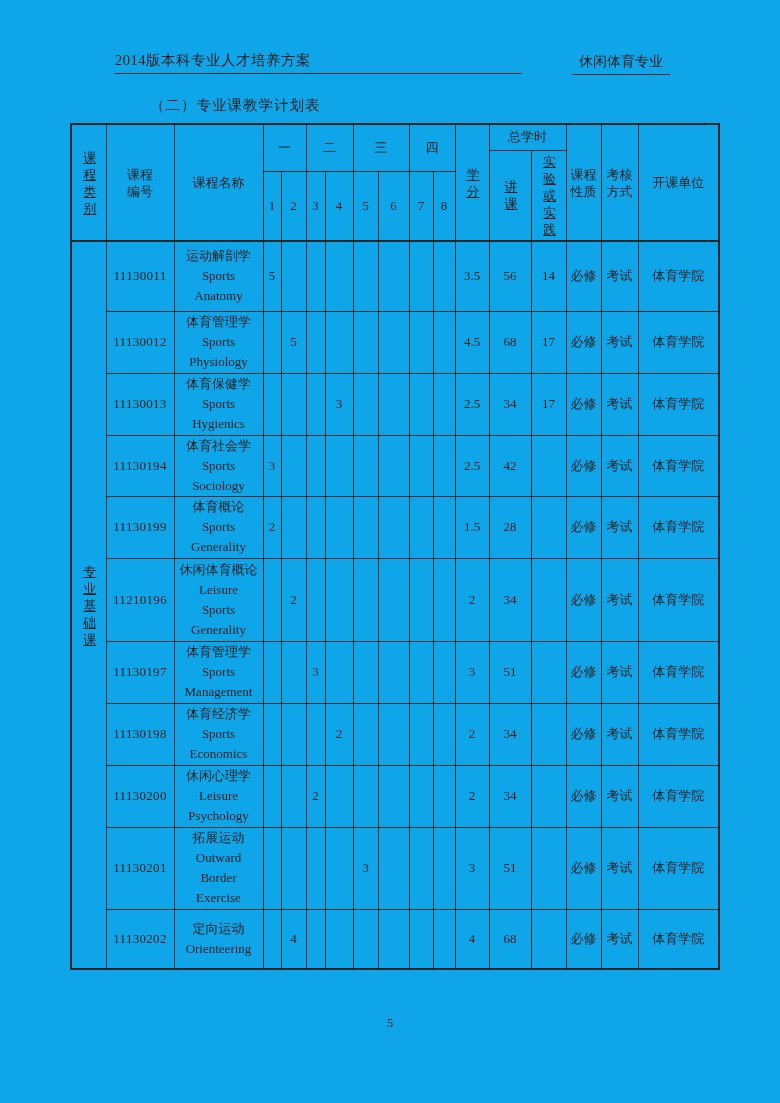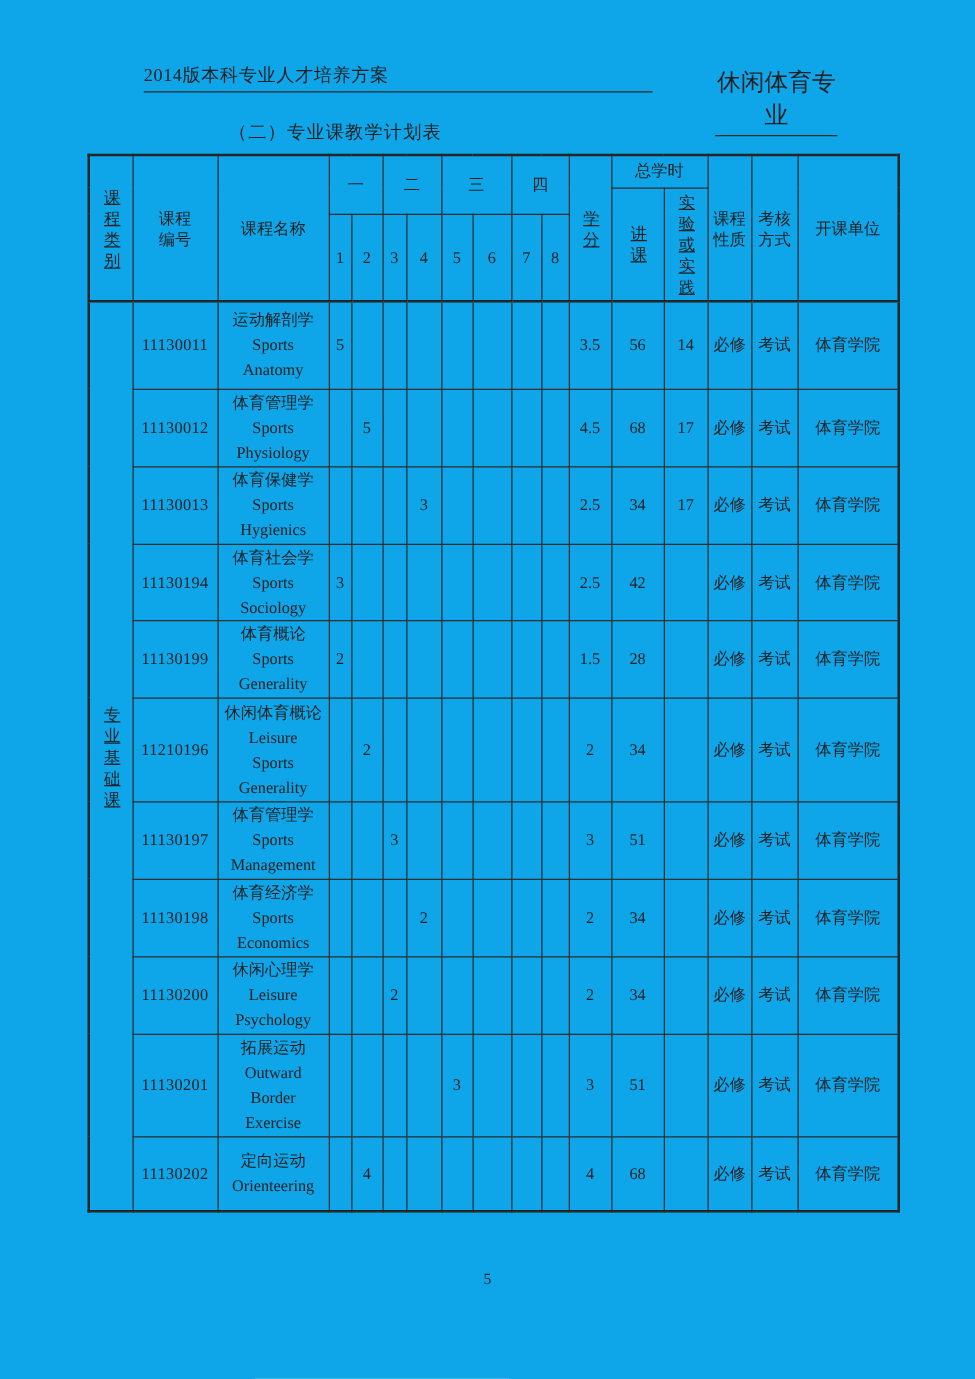--- a/index.html
+++ b/index.html
@@ -11,24 +11,24 @@
   .page{position:absolute;inset:0;background:#0ea5e9;}
 
   
   .hdr-left{
     position:absolute;left:115px;top:51px;width:407px;
     font-size:14.5px;letter-spacing:.5px;
     border-bottom:1.5px solid #2a2a2a;padding-bottom:3px;
   }
   .hdr-right{
     position:absolute;left:572px;top:53px;width:98px;text-align:center;
-    font-size:19px;
+    font-size:14px;
     border-bottom:1.5px solid #2a2a2a;padding-bottom:3px;
   }
-  .subtitle{position:absolute;left:150px;top:96px;font-size:14.5px;letter-spacing:1px;margin-left:33px;}
+  .subtitle{position:absolute;left:150px;top:96px;font-size:14.5px;letter-spacing:1px;}
 
   
   table.plan{
     position:absolute;left:70px;top:123px;width:648px;
     border-collapse:collapse;table-layout:fixed;
     border:2px solid #262626;
   }
   table.plan td,table.plan th{
     border:1px solid #2e2e2e;padding:0;text-align:center;vertical-align:middle;
     font-weight:normal;font-size:13px;color:#1f1f1f;overflow:hidden;

